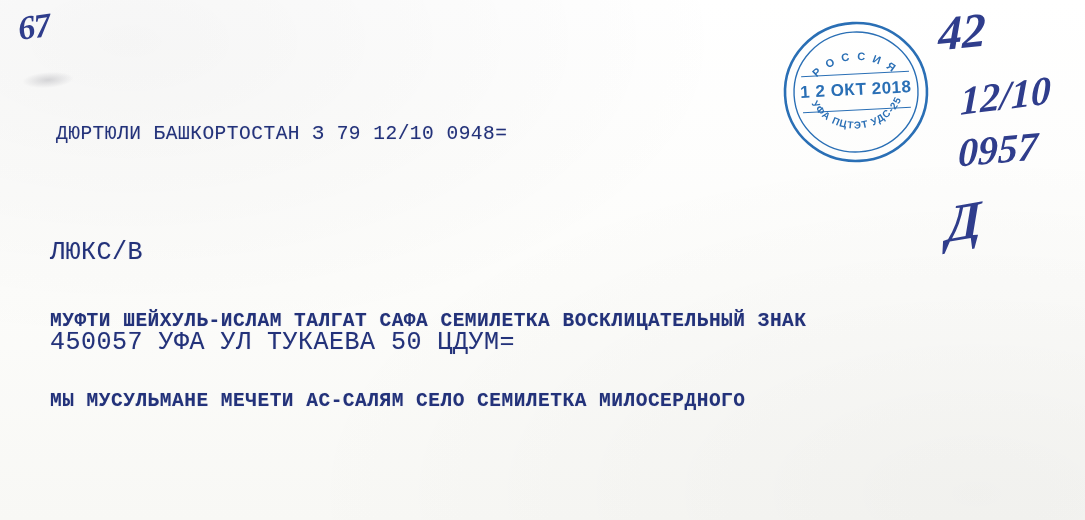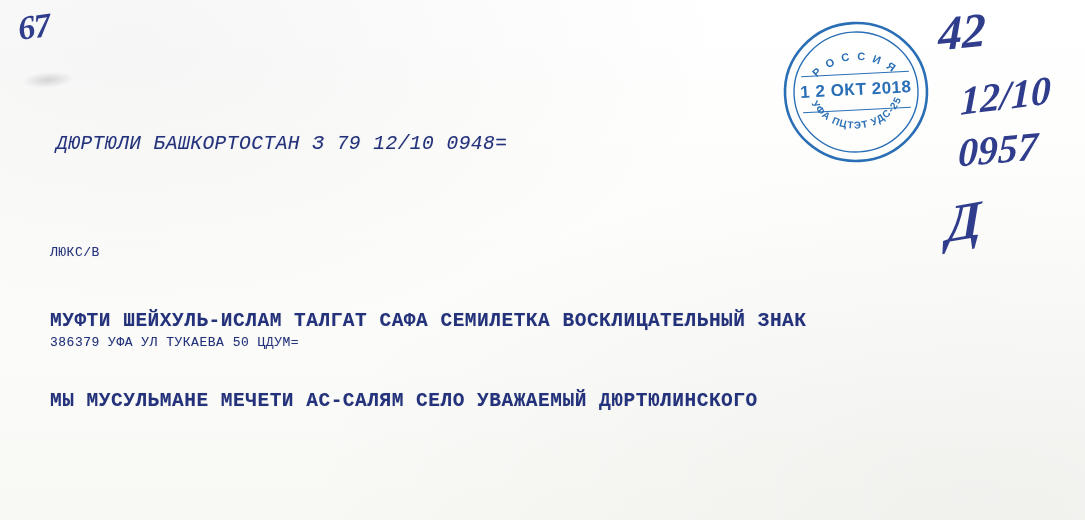--- a/index.html
+++ b/index.html
@@ -34,28 +34,27 @@
   .typed {
     position: absolute;
     color: #23327a;
     font-family: "Liberation Mono", monospace;
     white-space: pre;
     letter-spacing: 0.5px;
     text-shadow: 0 0 1px rgba(35,50,122,0.25);
   }
   #header-line {
     left: 56px;
-    top: 133px;
+    top: 123px;
     font-size: 19.5px;
-    font-style: italic;
   }
   #addr-block {
     left: 50px;
     top: 178px;
-    font-size: 13px;
+    font-size: 25px;
     line-height: 30px;
   }
   #body-block {
     left: 50px;
     top: 255px;
     font-size: 19.5px;
     line-height: 26.5px;
     font-weight: 600;
   }
   .typed-line {
@@ -173,26 +172,26 @@
 
   <div class="hand" id="hand-42">42</div>
   <div class="hand" id="hand-1210">12/10</div>
   <div class="hand" id="hand-0957">0957</div>
   <div class="hand" id="hand-sign">Д</div>
 
   <div class="typed" id="header-line">ДЮРТЮЛИ БАШКОРТОСТАН З 79 12/10 0948=</div>
 
   <div class="typed" id="addr-block">
     <span class="typed-line">ЛЮКС/В</span>
-    <span class="typed-line">386379 УФА УЛ ТУКАЕВА 50 ЦДУМ=</span>
+    <span class="typed-line">450057 УФА УЛ ТУКАЕВА 50 ЦДУМ=</span>
   </div>
 
   <div class="typed" id="body-block">
     <span class="typed-line">МУФТИ ШЕЙХУЛЬ-ИСЛАМ ТАЛГАТ САФА СЕМИЛЕТКА ВОСКЛИЦАТЕЛЬНЫЙ ЗНАК</span>
-    <span class="typed-line">МЫ МУСУЛЬМАНЕ МЕЧЕТИ АС-САЛЯМ СЕЛО УВАЖАЕМЫЙ ДЮРТЮЛИНСКОГО</span>
+    <span class="typed-line">МЫ МУСУЛЬМАНЕ МЕЧЕТИ АС-САЛЯМ СЕЛО СЕМИЛЕТКА МИЛОСЕРДНОГО</span>
     
     
     
     
     
     
   </div>
 
 </div>
 

